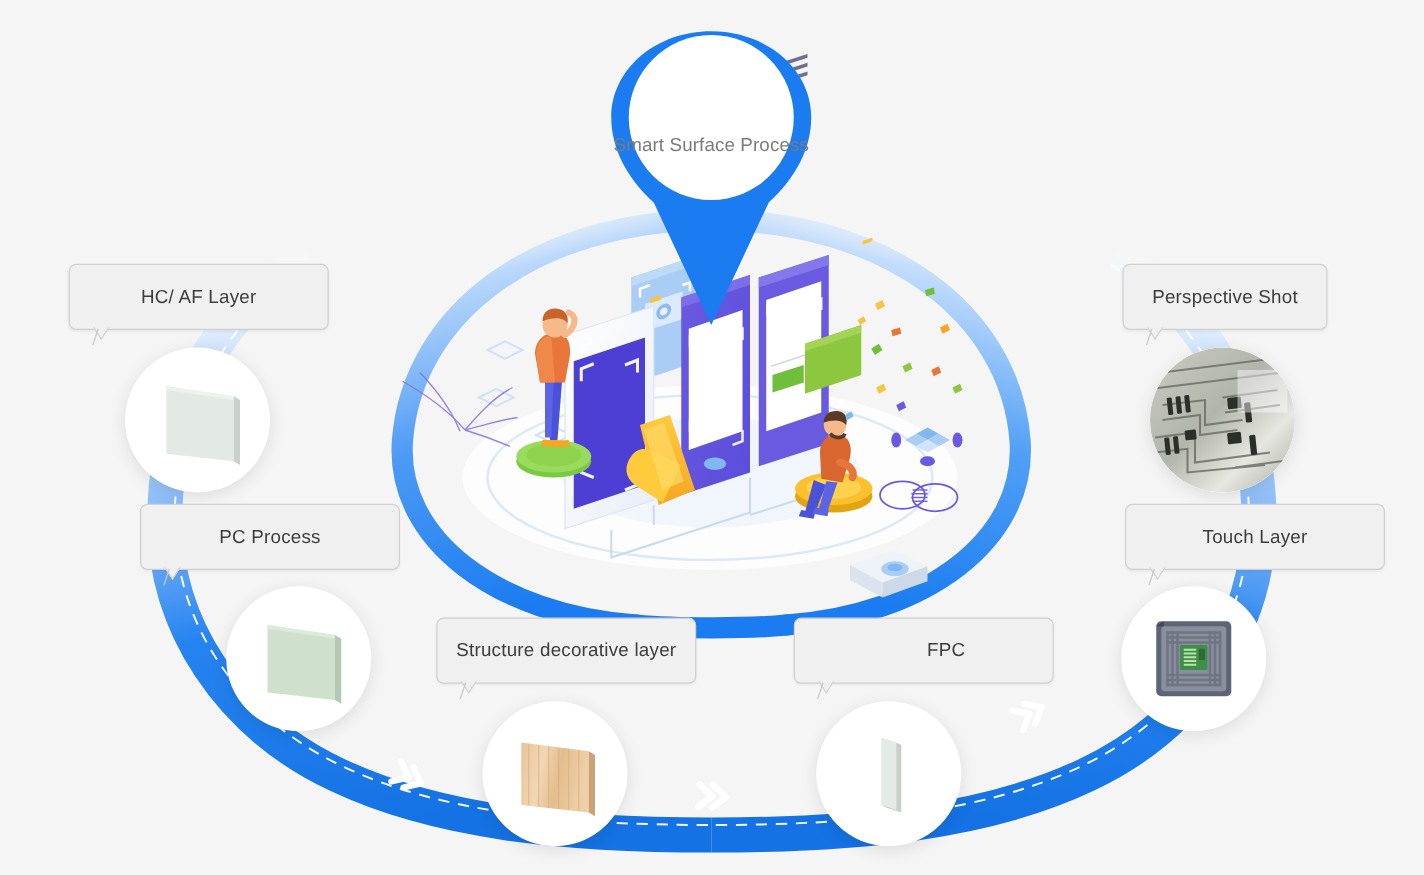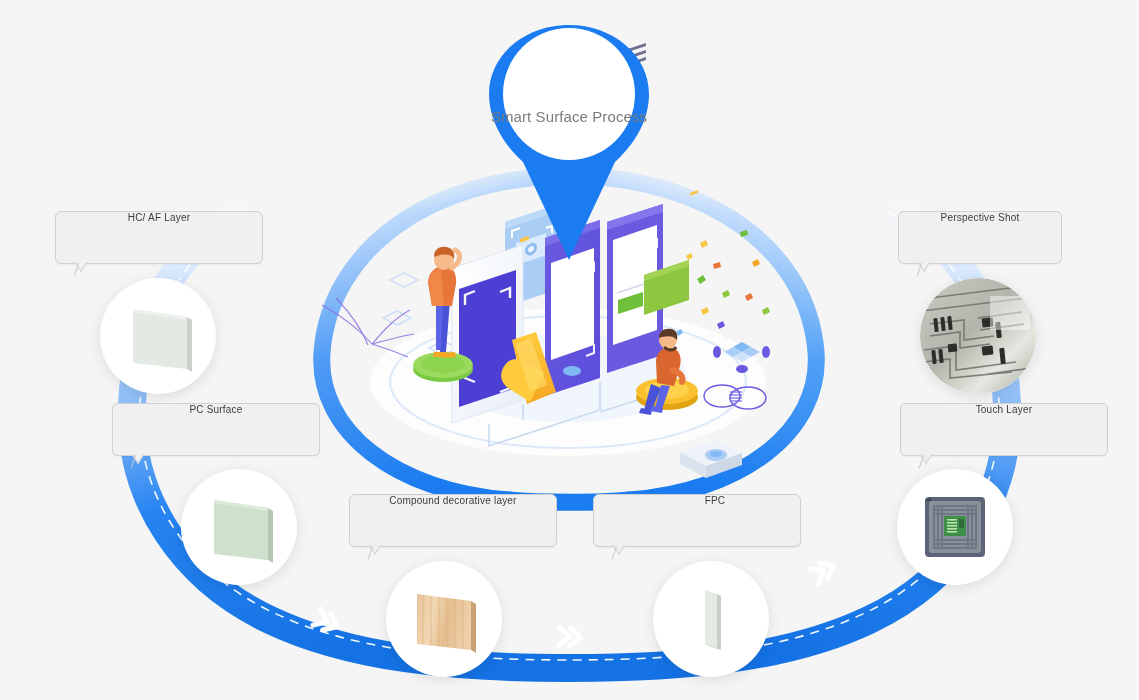--- a/index.html
+++ b/index.html
@@ -13,23 +13,23 @@
   #stage{position:absolute;inset:0;width:1139px;height:700px;}
   .layer{position:absolute;left:0;top:0;width:1139px;height:700px;}
   .svg-layer{pointer-events:none;}
 
   
   .label-box{
     position:absolute;
     background:#f0f0f0;
     border:1px solid #d0d0d0;
     border-radius:6px;
-    display:flex;justify-content:center;
+    display:flex;align-items:center;justify-content:center;
     color:#3c3c3c;
-    font-size:10px;
+    font-size:15px;
     letter-spacing:.2px;
     box-shadow:0 1px 2px rgba(0,0,0,.05);
     box-sizing:border-box;
   }
   .label-box .tail{
     position:absolute;
     left:18px;bottom:-12px;
     width:14px;height:13px;
     overflow:hidden;
   }
@@ -466,32 +466,32 @@
     </svg>
   </div>
 
   <div class="label-box" style="left:55px;top:211px;width:208px;height:53px;">
     <span>HC/ AF Layer</span>
     <span class="tail"></span>
     <span class="tail-line"></span>
   </div>
 
   <div class="label-box" style="left:112px;top:403px;width:208px;height:53px;">
-    <span>PC Surface</span>
+    <span>PC Process</span>
     <span class="tail"></span>
     <span class="tail-line"></span>
   </div>
 
   <div class="label-box" style="left:349px;top:494px;width:208px;height:53px;">
-    <span>Compound decorative layer</span>
+    <span>Structure decorative layer</span>
     <span class="tail"></span>
     <span class="tail-line"></span>
   </div>
 
-  <div class="label-box" style="left:593px;top:494px;width:208px;height:53px;padding-left:36px;">
+  <div class="label-box" style="left:635px;top:494px;width:208px;height:53px;padding-left:36px;">
     <span>FPC</span>
     <span class="tail"></span>
     <span class="tail-line"></span>
   </div>
 
   <div class="label-box" style="left:900px;top:403px;width:208px;height:53px;">
     <span>Touch Layer</span>
     <span class="tail"></span>
     <span class="tail-line"></span>
   </div>

